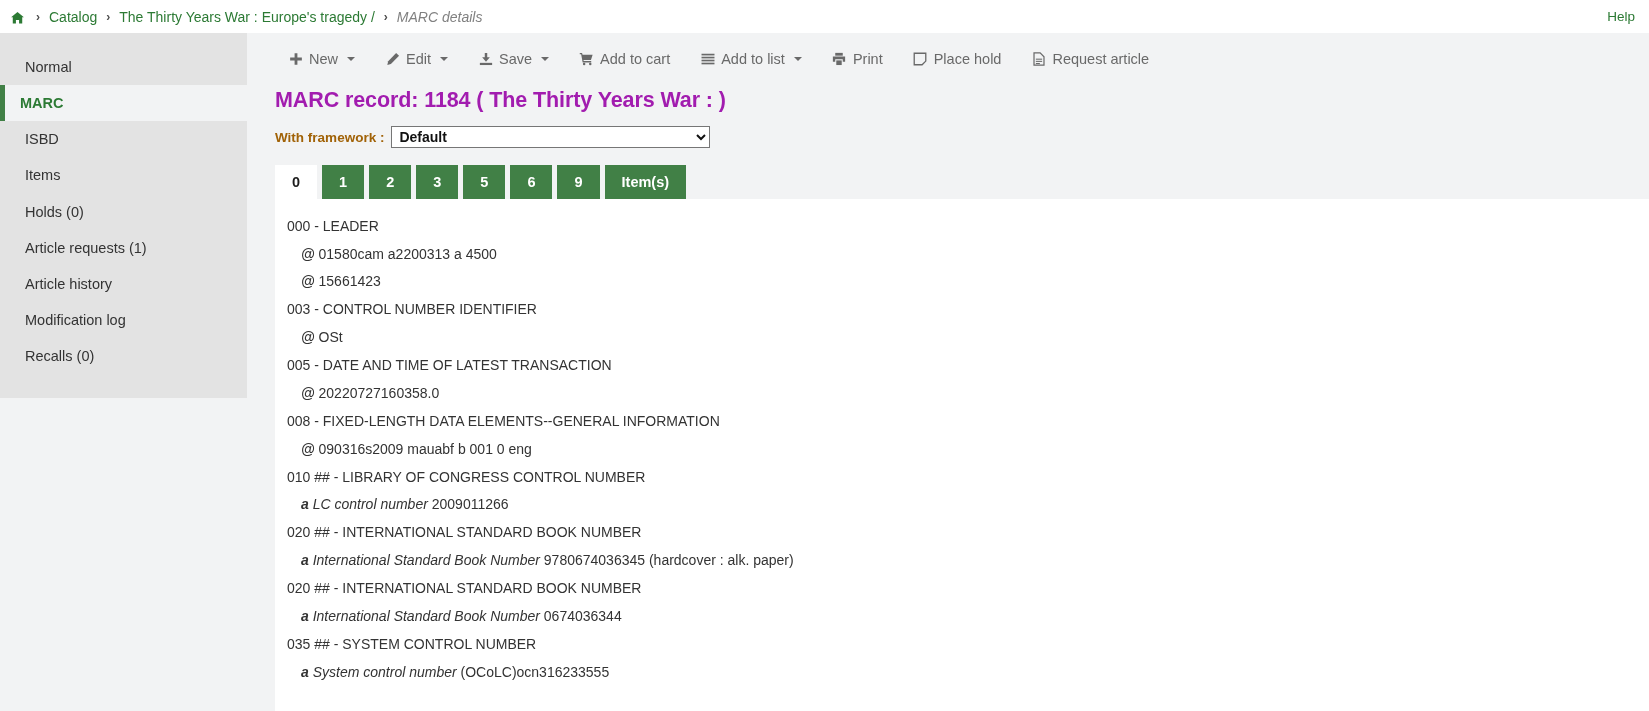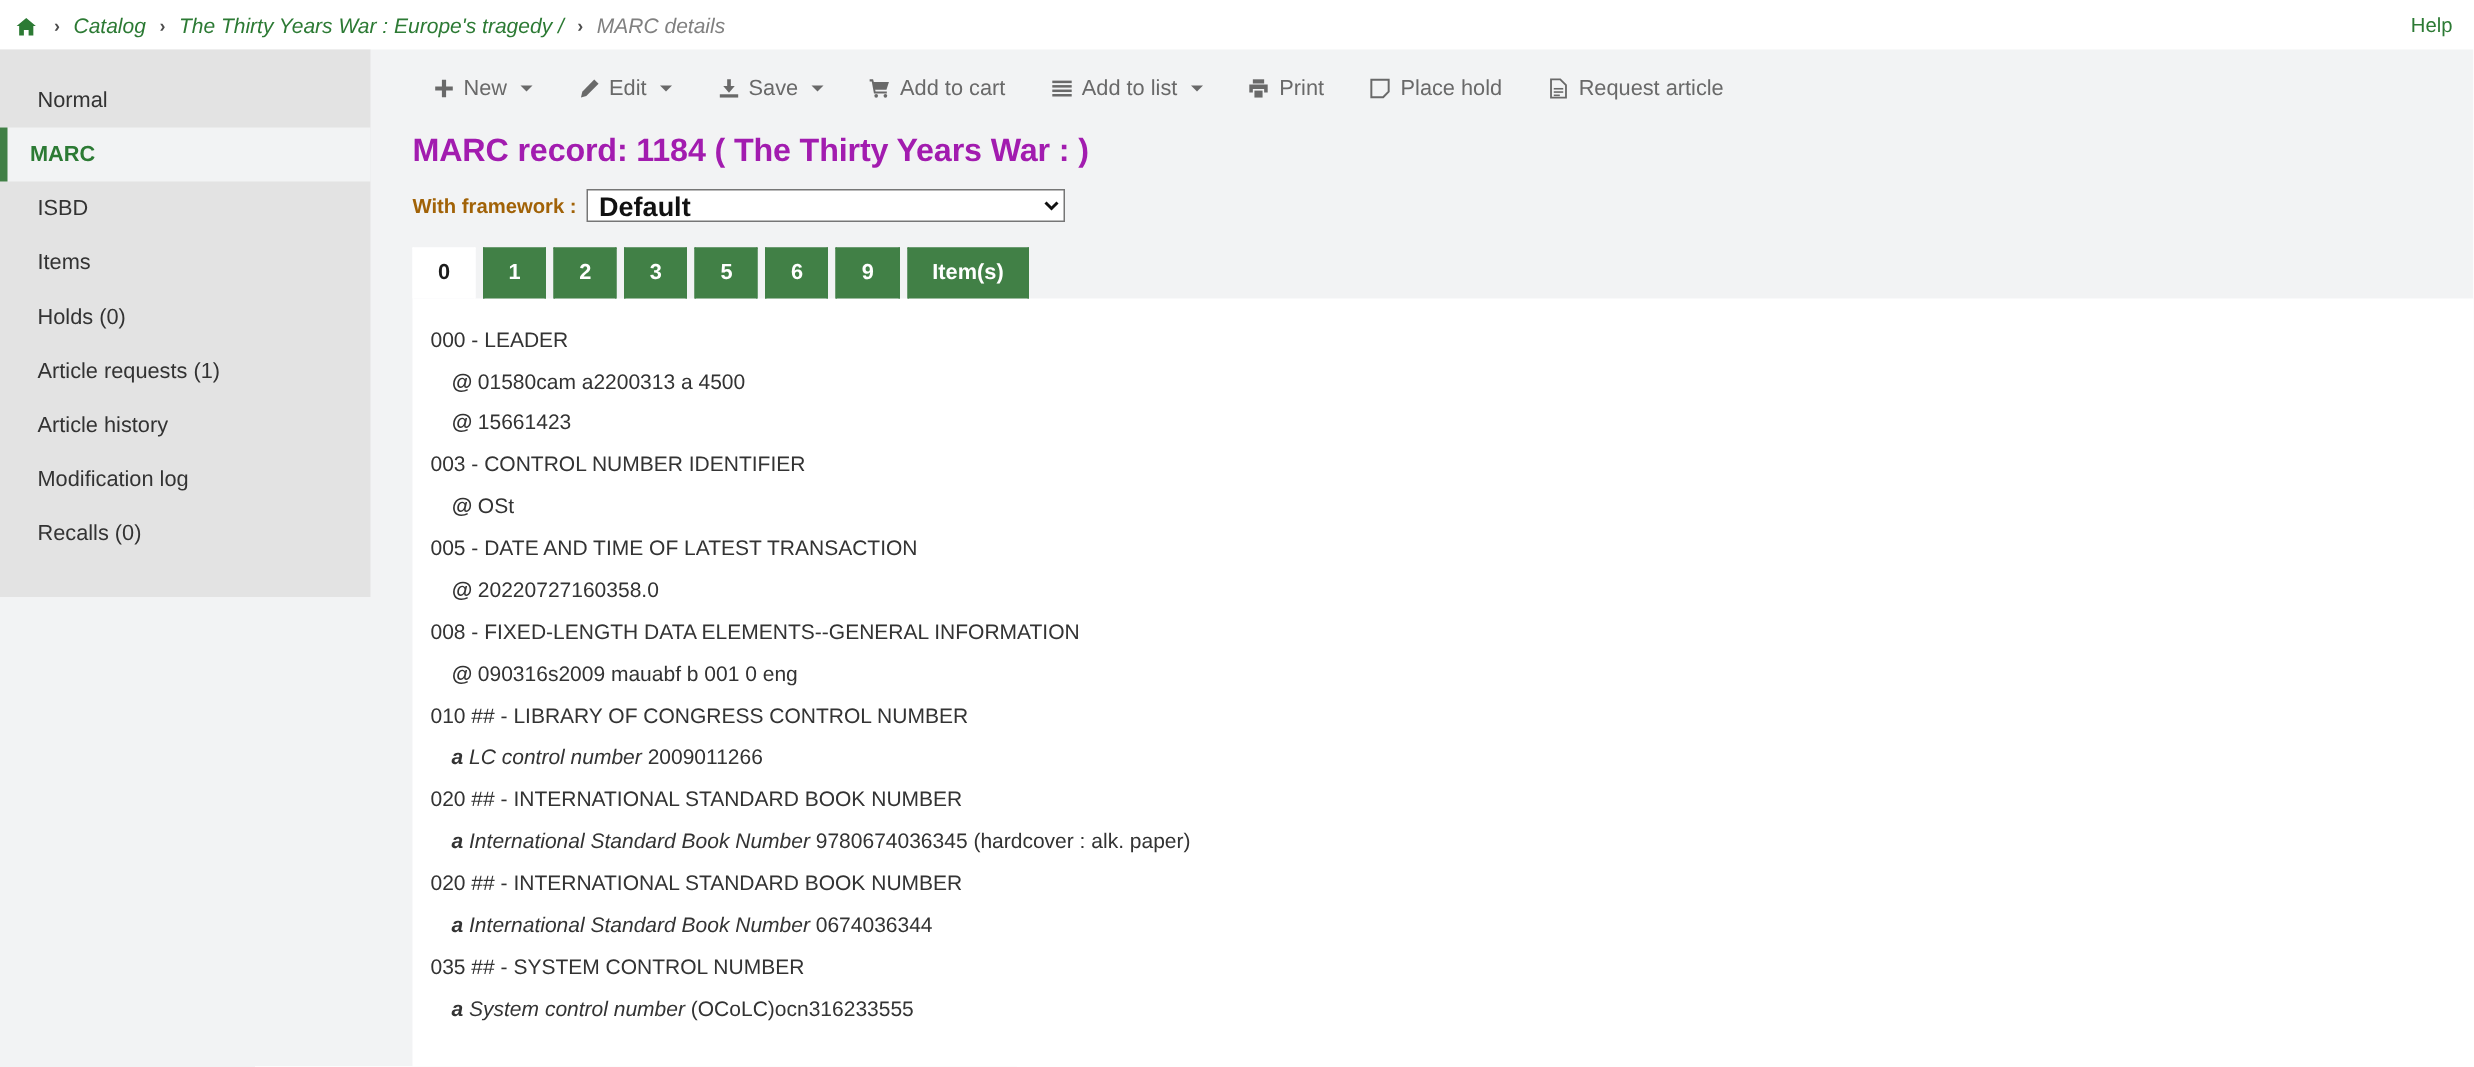--- a/index.html
+++ b/index.html
@@ -29,21 +29,20 @@
     top: 1px;
   }
   .crumb-sep {
     color: #4d4d4d;
     font-size: 12px;
     margin: 0 9px;
     font-weight: bold;
   }
   .crumb-link {
     color: #2c7a34;
-    font-style: italic;
     font-size: 14px;
     text-decoration: none;
     white-space: nowrap;
   }
   .crumb-current {
     color: #808080;
     font-style: italic;
     font-size: 14px;
     white-space: nowrap;
   }
@@ -143,21 +142,21 @@
   }
   #framework-label {
     font-weight: bold;
     color: #a16207;
     margin-right: 7px;
     text-align: right;
   }
   #framework-select {
     width: 319px;
     height: 22px;
-    font-size: 18px;
+    font-size: 14px;
     font-weight: bold;
     font-family: "Liberation Sans", sans-serif;
     color: #111;
     background: #ffffff;
     border: 1px solid #767676;
     padding-left: 3px;
   }
 
   
   #tabs {

